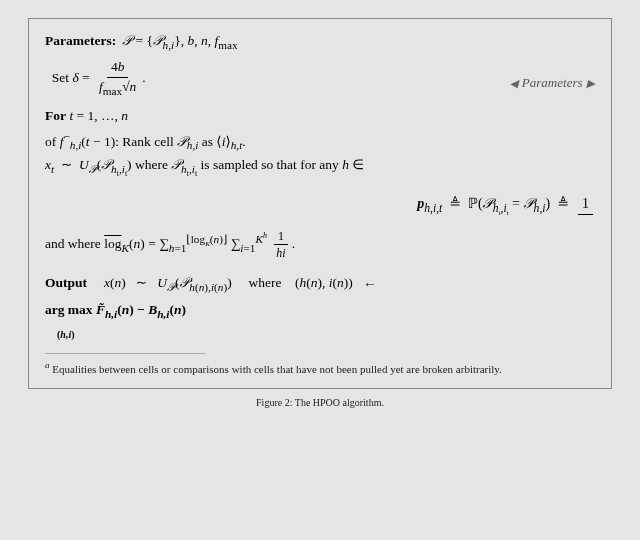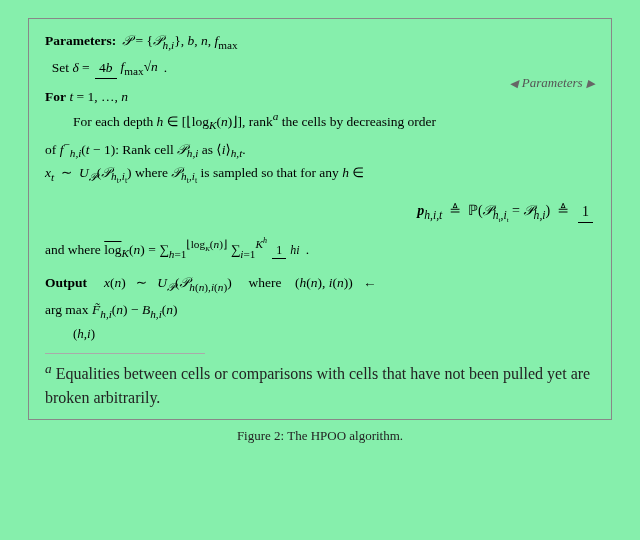--- a/index.html
+++ b/index.html
@@ -8,21 +8,21 @@
       height: 540px;
       background: #fff;
       font-family: 'Times New Roman', Times, serif;
       font-size: 13.5px;
       color: #000;
       overflow: hidden;
     }
     .page {
       width: 640px;
       height: 540px;
-      background: #86efac;
+      background: #e5e5e5;
       padding: 18px 28px 8px 28px;
       position: relative;
     }
     .box {
       border: 1px solid #888;
       padding: 12px 16px 10px 16px;
       position: relative;
     }
     .params-line {
       margin-bottom: 4px;
@@ -47,21 +47,21 @@
     .indent { margin-left: 28px; }
     .indent2 { }
     .math-block {
       text-align: right;
       margin: 10px 0 8px 0;
       font-size: 14px;
       line-height: 1.8;
     }
     .fraction {
       display: inline-flex;
-      flex-direction: row;
+      flex-direction: column;
       align-items: center;
       vertical-align: middle;
       margin: 0 2px;
     }
     .fraction .numer {
       border-bottom: 1px solid #000;
       padding: 0 4px;
       line-height: 1.4;
     }
     .fraction .denom {
@@ -72,27 +72,27 @@
       margin-top: 10px;
       line-height: 1.65;
     }
     .footnote-divider {
       border: none;
       border-top: 1px solid #aaa;
       margin: 8px 0 5px 0;
       width: 160px;
     }
     .footnote {
-      font-size: 16px;
+      font-size: 11px;
       line-height: 1.45;
       color: #222;
     }
     .caption {
       text-align: center;
-      font-size: 13px;
+      font-size: 10px;
       margin-top: 8px;
       color: #222;
     }
   </style>
 </head>
 <body>
 
 <div class="page">
   <div class="box">
 
@@ -114,23 +114,20 @@
       <span class="bold">For</span>
       <span> <i>t</i> = 1, …, <i>n</i></span>
 
       
       <span class="exploration-label">
         <span class="tri-left">◀</span>
         <span class="italic">Parameters</span>
         <span class="tri-right">▶</span>
       </span>
 
-      <div class="indent">
-        For each depth <i>h</i> ∈ [⌊log<sub><i>K</i></sub>(<i>n</i>)⌋], rank<sup><i>a</i></sup> the cells by decreasing order
-      </div>
       <div>
         of <i>f</i><sup>−</sup><sub><i>h,i</i></sub>(<i>t</i> − 1): Rank cell <i>𝒫</i><sub><i>h,i</i></sub> as ⟨<i>i</i>⟩<sub><i>h,t</i></sub>.
       </div>
       <div class="indent2">
         <i>x</i><sub><i>t</i></sub> &nbsp;∼&nbsp; <i>U</i><sub><i>𝒫</i></sub>(<i>𝒫</i><sub><i>h</i><sub style="font-size:8px">t</sub>,<i>i</i><sub style="font-size:8px">t</sub></sub>) where <i>𝒫</i><sub><i>h</i><sub style="font-size:8px">t</sub>,<i>i</i><sub style="font-size:8px">t</sub></sub> is sampled so that for any <i>h</i> ∈
       </div>
     </div>
 
     <div class="math-block">
       <i><b>p</b></i><sub><i>h,i,t</i></sub>
@@ -158,24 +155,24 @@
       <span class="bold">Output</span>
       &nbsp;&nbsp;&nbsp;
       <i>x</i>(<i>n</i>)
       &nbsp;&nbsp;∼&nbsp;&nbsp;
       <i>U</i><sub><i>𝒫</i></sub>(<i>𝒫</i><sub><i>h</i>(<i>n</i>),<i>i</i>(<i>n</i>)</sub>)
       &nbsp;&nbsp;&nbsp;
       where
       &nbsp;&nbsp;
       (<i>h</i>(<i>n</i>), <i>i</i>(<i>n</i>))
       &nbsp;&nbsp;←
-      <div style="margin-left: 0; margin-top:2px;">
+      <div style="margin-left: 0; margin-top:2px;font-weight:bold;">
         arg max&nbsp;<i>F̃</i><sub><i>h,i</i></sub>(<i>n</i>) − <i>B</i><sub><i>h,i</i></sub>(<i>n</i>)
         <br>
-        <span style="margin-left:28px; font-size:13px;">(<i>h,i</i>)</span>
+        <span style="margin-left:12px; font-size:10px;">(<i>h,i</i>)</span>
       </div>
     </div>
 
     <hr class="footnote-divider">
     <div class="footnote">
       <sup><i>a</i></sup>
       <span>Equalities between cells or comparisons with cells that have not been pulled yet are broken arbitrarily.</span>
     </div>
 
   </div>

